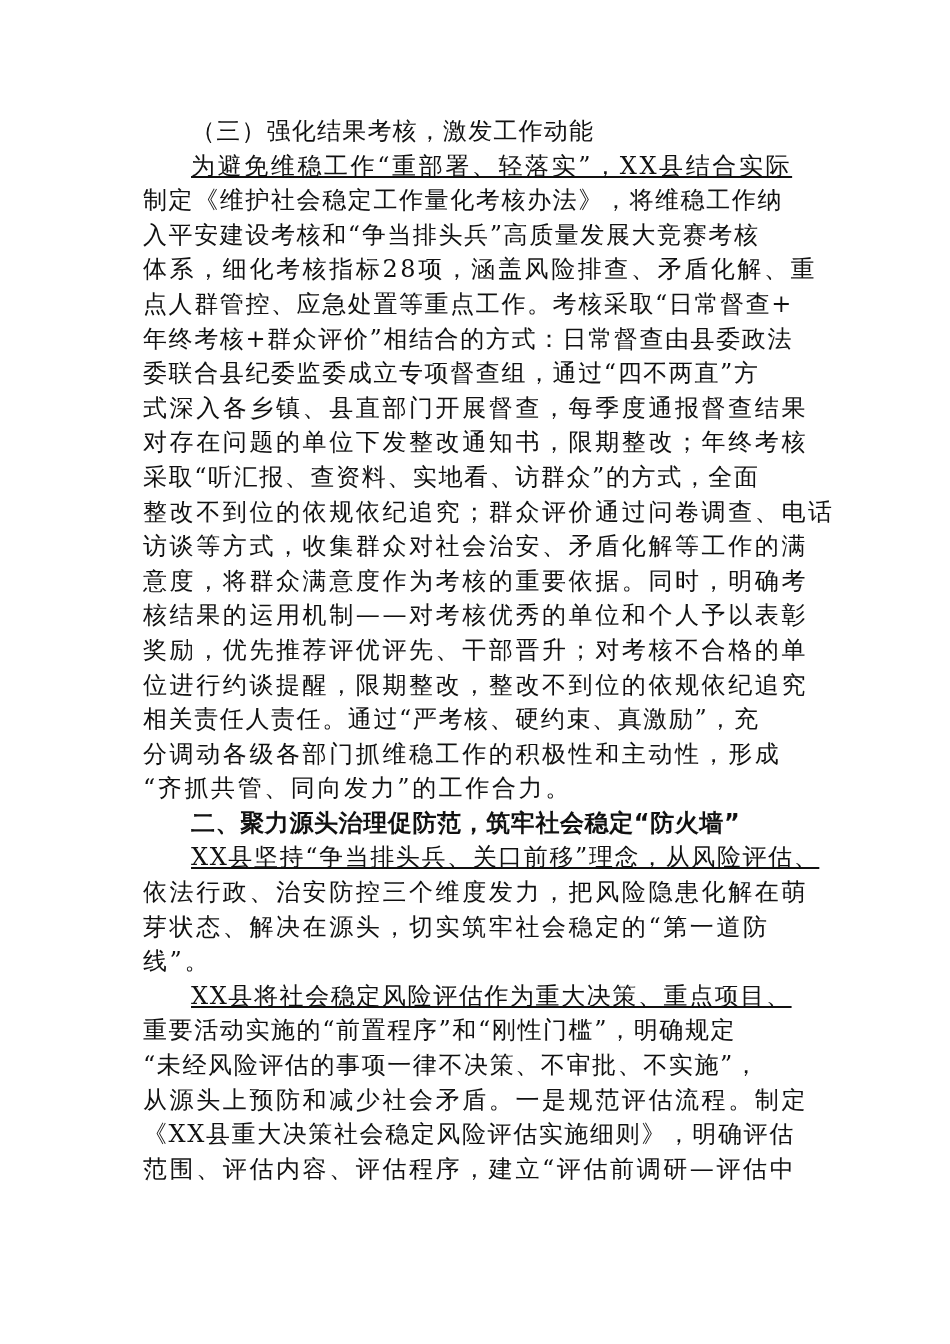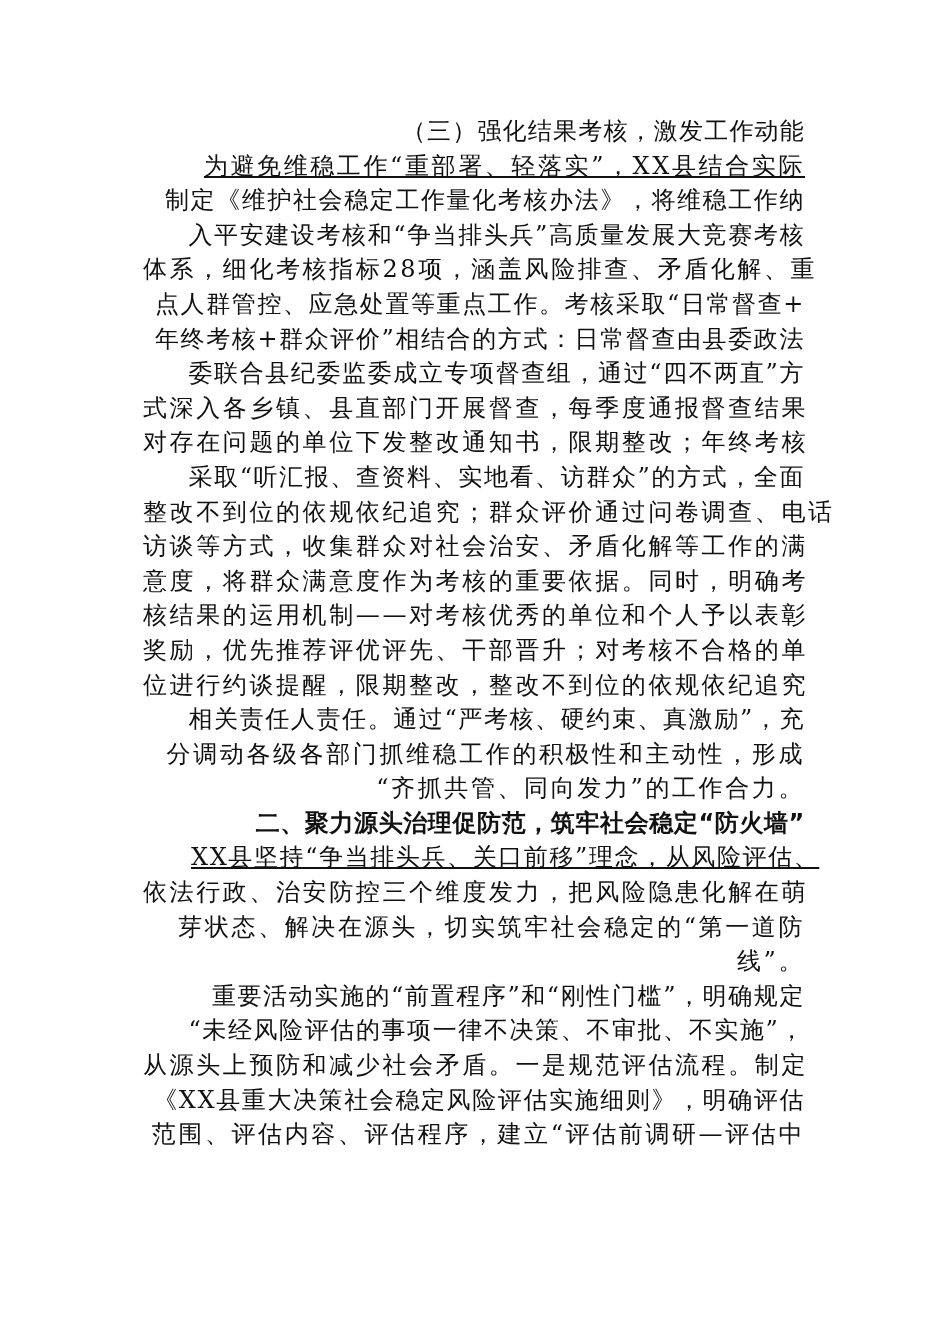--- a/index.html
+++ b/index.html
@@ -29,21 +29,20 @@
     top: 114px;
     width: 662px;
   }
   .line {
     height: 34.6px;
     line-height: 34.6px;
     font-size: 24px;
     white-space: nowrap;
     letter-spacing: 2.6px;
     overflow: visible;
-    text-align: right;
   }
   .line.indent {
     padding-left: 48px;
     text-decoration: underline;
   }
   .line.heading3 {
     padding-left: 48px;
     letter-spacing: 1.2px;
   }
   .line.heading2 {
@@ -89,20 +88,21 @@
     <div class="line">“齐抓共管、同向发力”的工作合力。</div>
 
     <div class="line heading2">二、聚力源头治理促防范，筑牢社会稳定“防火墙”</div>
 
     <div class="line indent tight">XX县坚持“争当排头兵、关口前移”理念，从风险评估、</div>
     <div class="line">依法行政、治安防控三个维度发力，把风险隐患化解在萌</div>
     <div class="line">芽状态、解决在源头，切实筑牢社会稳定的“第一道防</div>
     <div class="line">线”。</div>
 
 
+    <div class="line indent tight">XX县将社会稳定风险评估作为重大决策、重点项目、</div>
     <div class="line tight">重要活动实施的“前置程序”和“刚性门槛”，明确规定</div>
     <div class="line tight">“未经风险评估的事项一律不决策、不审批、不实施”，</div>
     <div class="line">从源头上预防和减少社会矛盾。一是规范评估流程。制定</div>
     <div class="line tight">《XX县重大决策社会稳定风险评估实施细则》，明确评估</div>
     <div class="line">范围、评估内容、评估程序，建立“评估前调研—评估中</div>
 
   </div>
 </div>
 
 </body></html>

